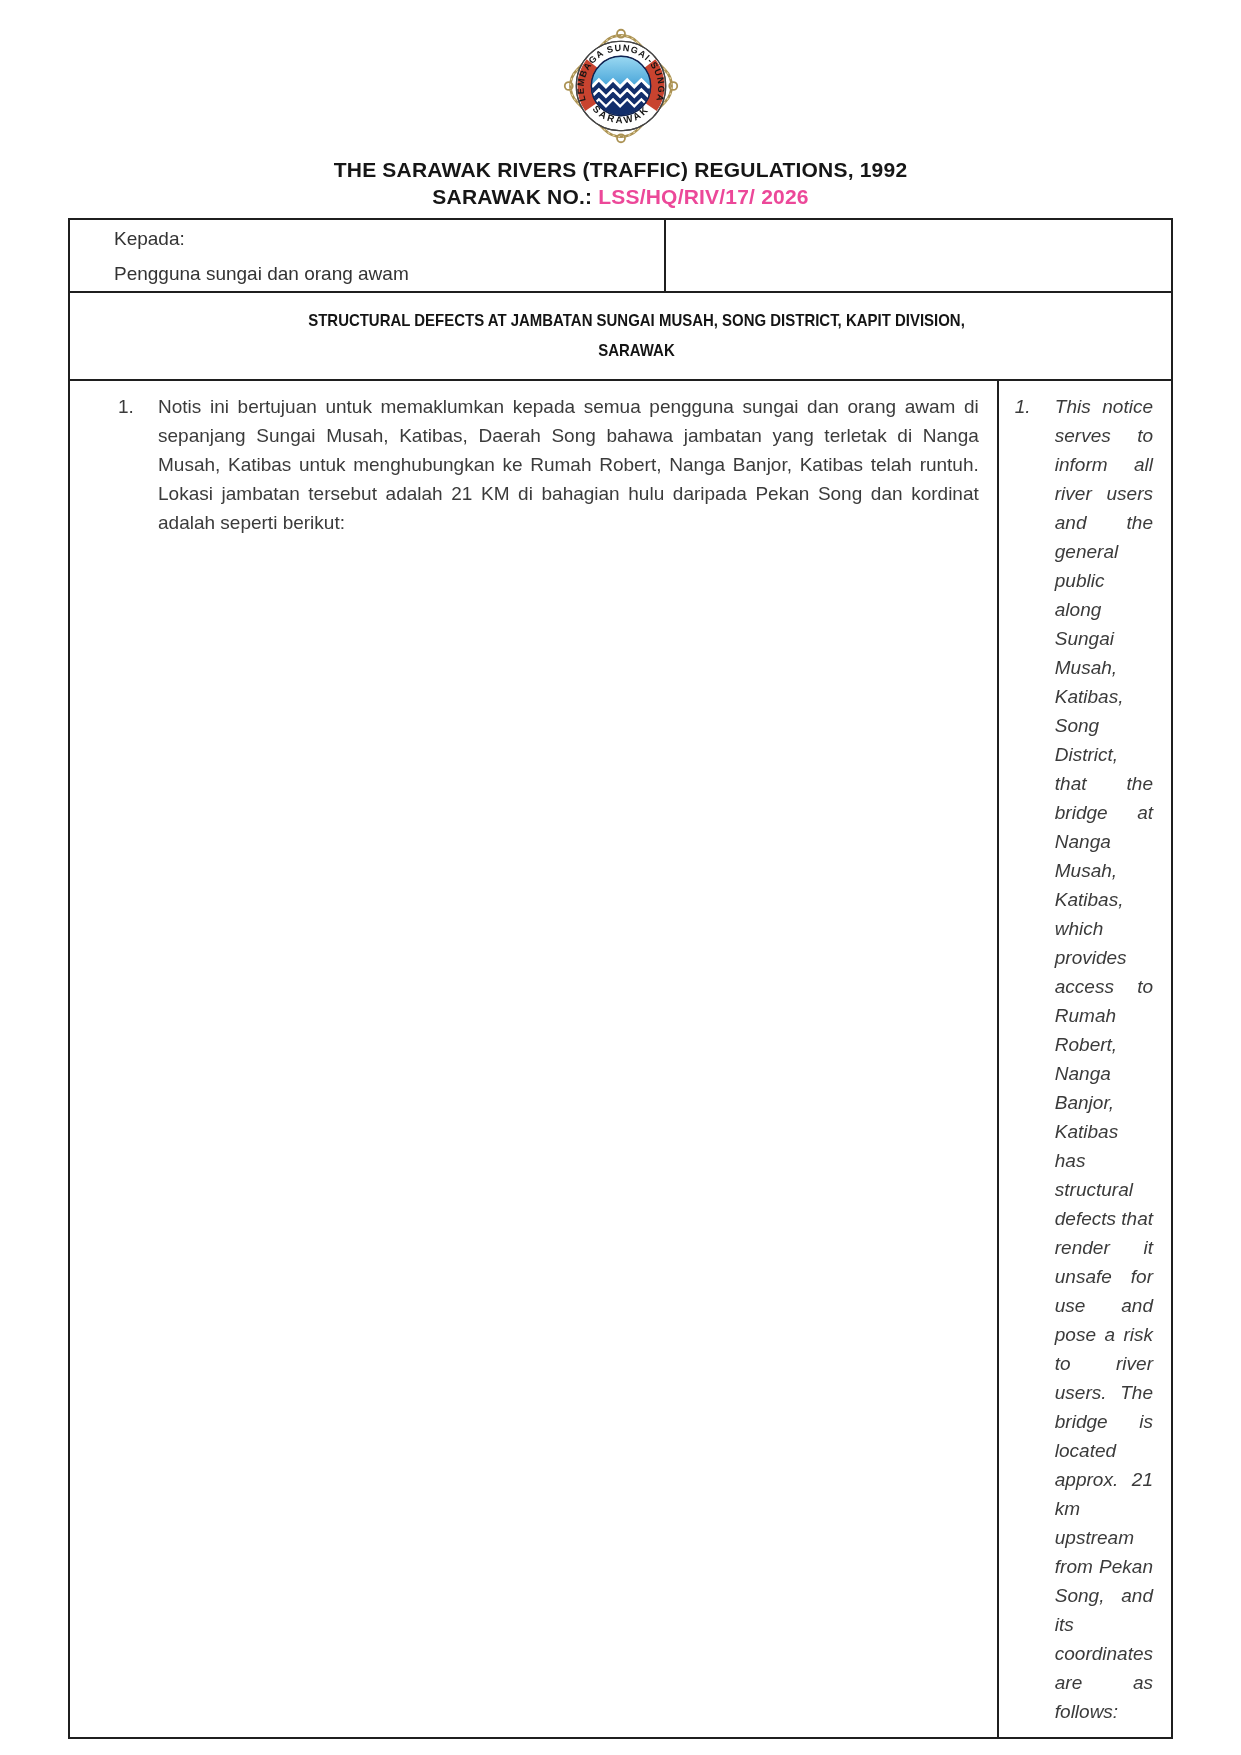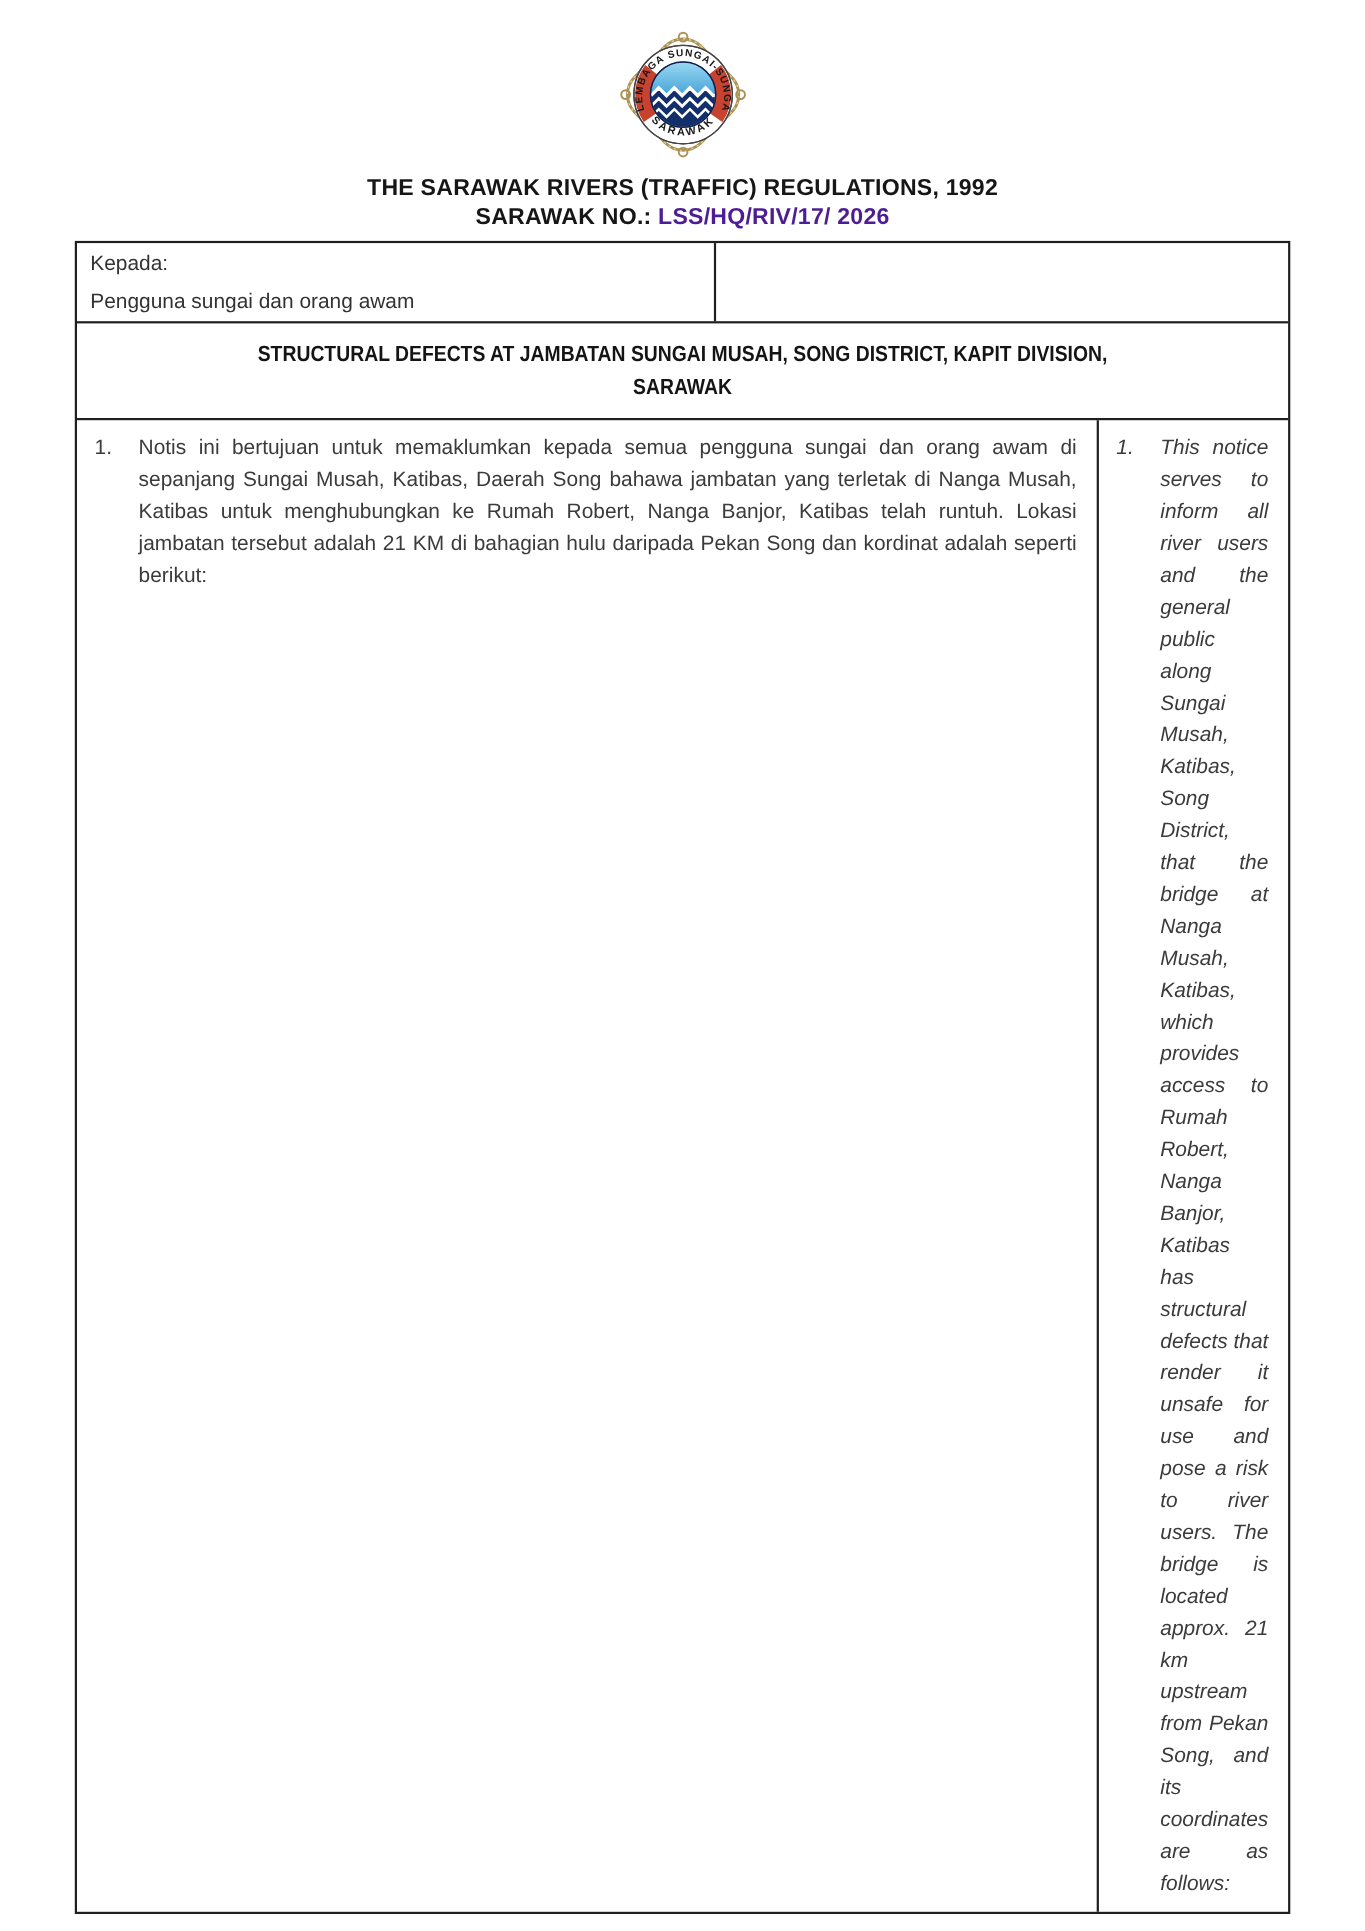--- a/index.html
+++ b/index.html
@@ -3,31 +3,31 @@
 <meta charset="utf-8">
 <style>
   html,body{margin:0;padding:0;}
   body{
     width:1241px;height:1755px;background:#ffffff;overflow:hidden;
     font-family:"Liberation Sans","DejaVu Sans",sans-serif;color:#3b3b3b;
   }
   .top{text-align:center;padding-top:24px;}
   .logo-wrap{display:inline-block;line-height:0;}
   .heading{margin-top:4px;font-weight:bold;color:#161616;font-size:21px;line-height:27px;letter-spacing:.2px;}
-  .heading .accent{color:#4c1d95;}
+  .heading .accent{color:#ec4899;}
   .bigtable{margin:8px 68px 0 68px;border:2px solid #1f1f1f;}
-  .row{display:flex;border-top:2px solid #1f1f1f;}
+  .row{display:flex;border-top:2px solid #1f1f1f;padding-left:32px;}
   .row.first{border-top:none;}
   .cl{width:52.8%;border-right:2px solid #1f1f1f;box-sizing:border-box;}
   .cr{flex:1;box-sizing:border-box;}
   .addr-cell{padding:8px 14px 6px 12px;font-size:19px;color:#333;}
   .addr-gap{height:13px;}
   .r-addr{min-height:62px;}
   .subject-cell{width:100%;min-height:74px;display:flex;flex-direction:column;justify-content:center;
-    text-align:center;font-weight:bold;color:#141414;font-size:20px;line-height:30px;padding:6px 0;}
+    text-align:center;font-weight:bold;color:#141414;font-size:17px;line-height:30px;padding:6px 0;}
   .subject-cell .line{display:block;transform:scaleX(.88);transform-origin:50% 50%;white-space:nowrap;}
   .pcell{display:flex;padding:11px 18px 11px 10px;font-size:19px;line-height:29px;box-sizing:border-box;width:100%;}
   .pnum{flex:0 0 46px;padding-left:6px;box-sizing:border-box;}
   .ptxt{flex:1;text-align:justify;}
   .en{font-style:italic;}
   .r-p1{min-height:348px;}
   svg text{font-family:"Liberation Sans","DejaVu Sans",sans-serif;}
 </style>
 </head>
 <body>

